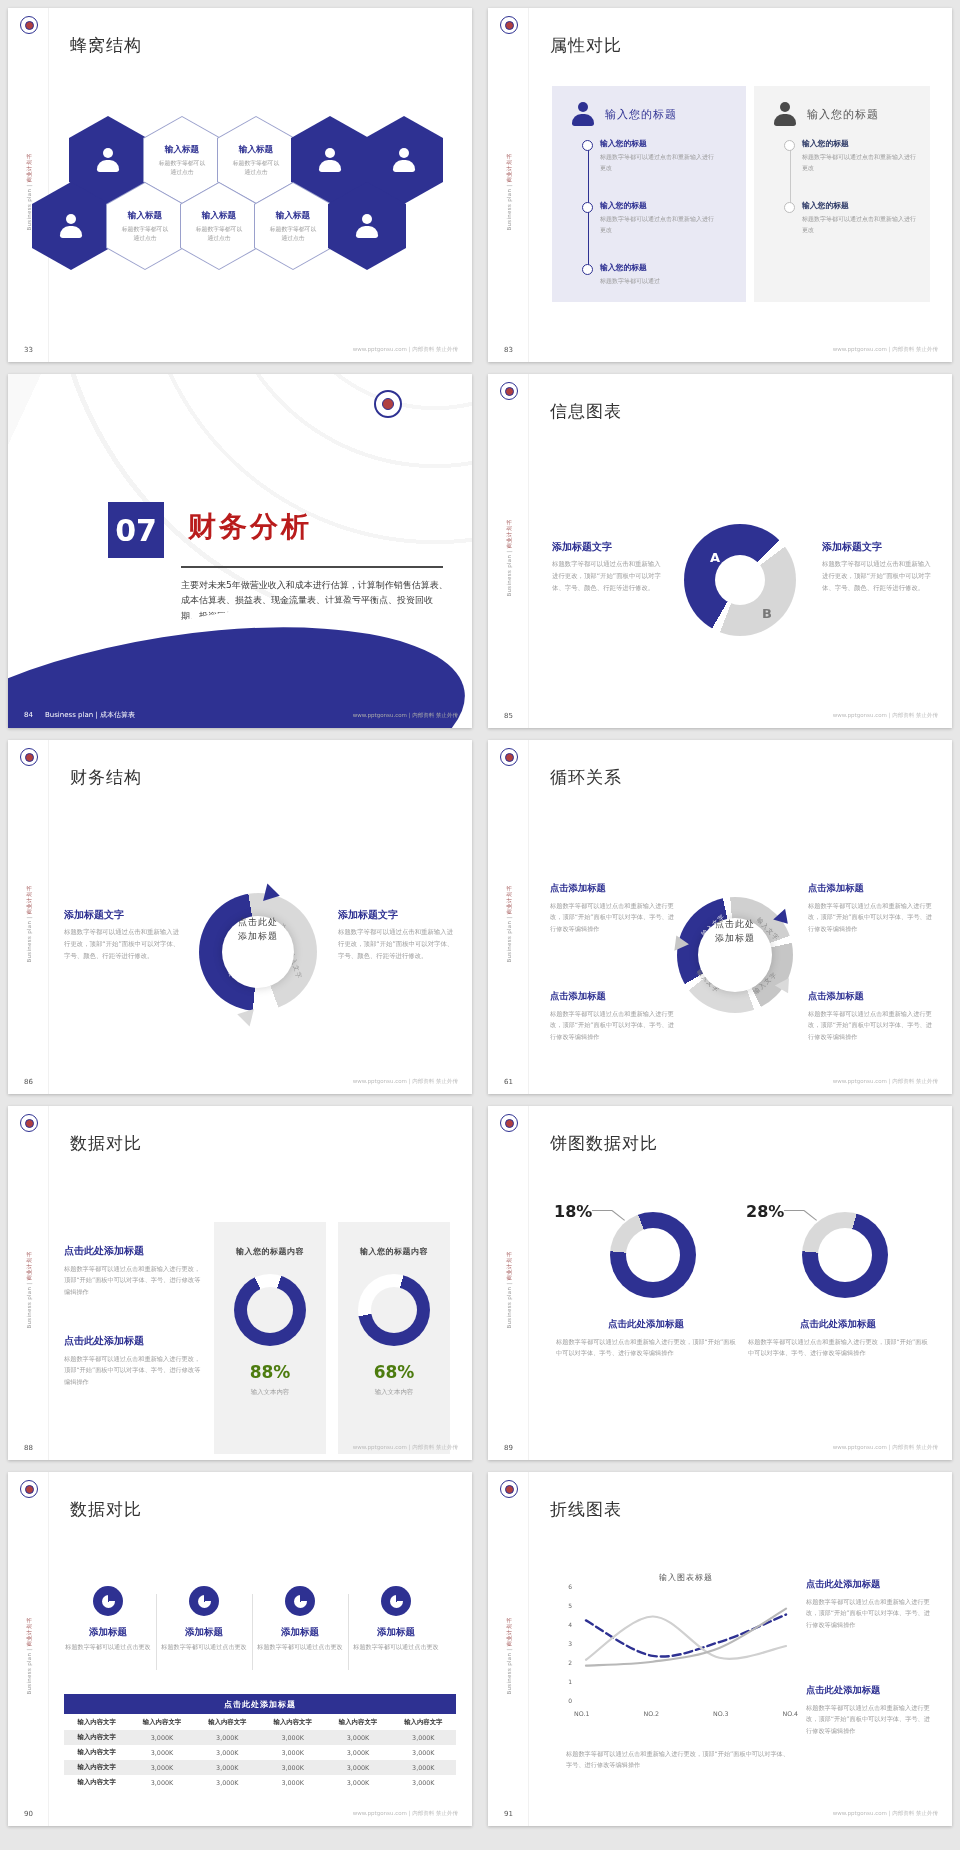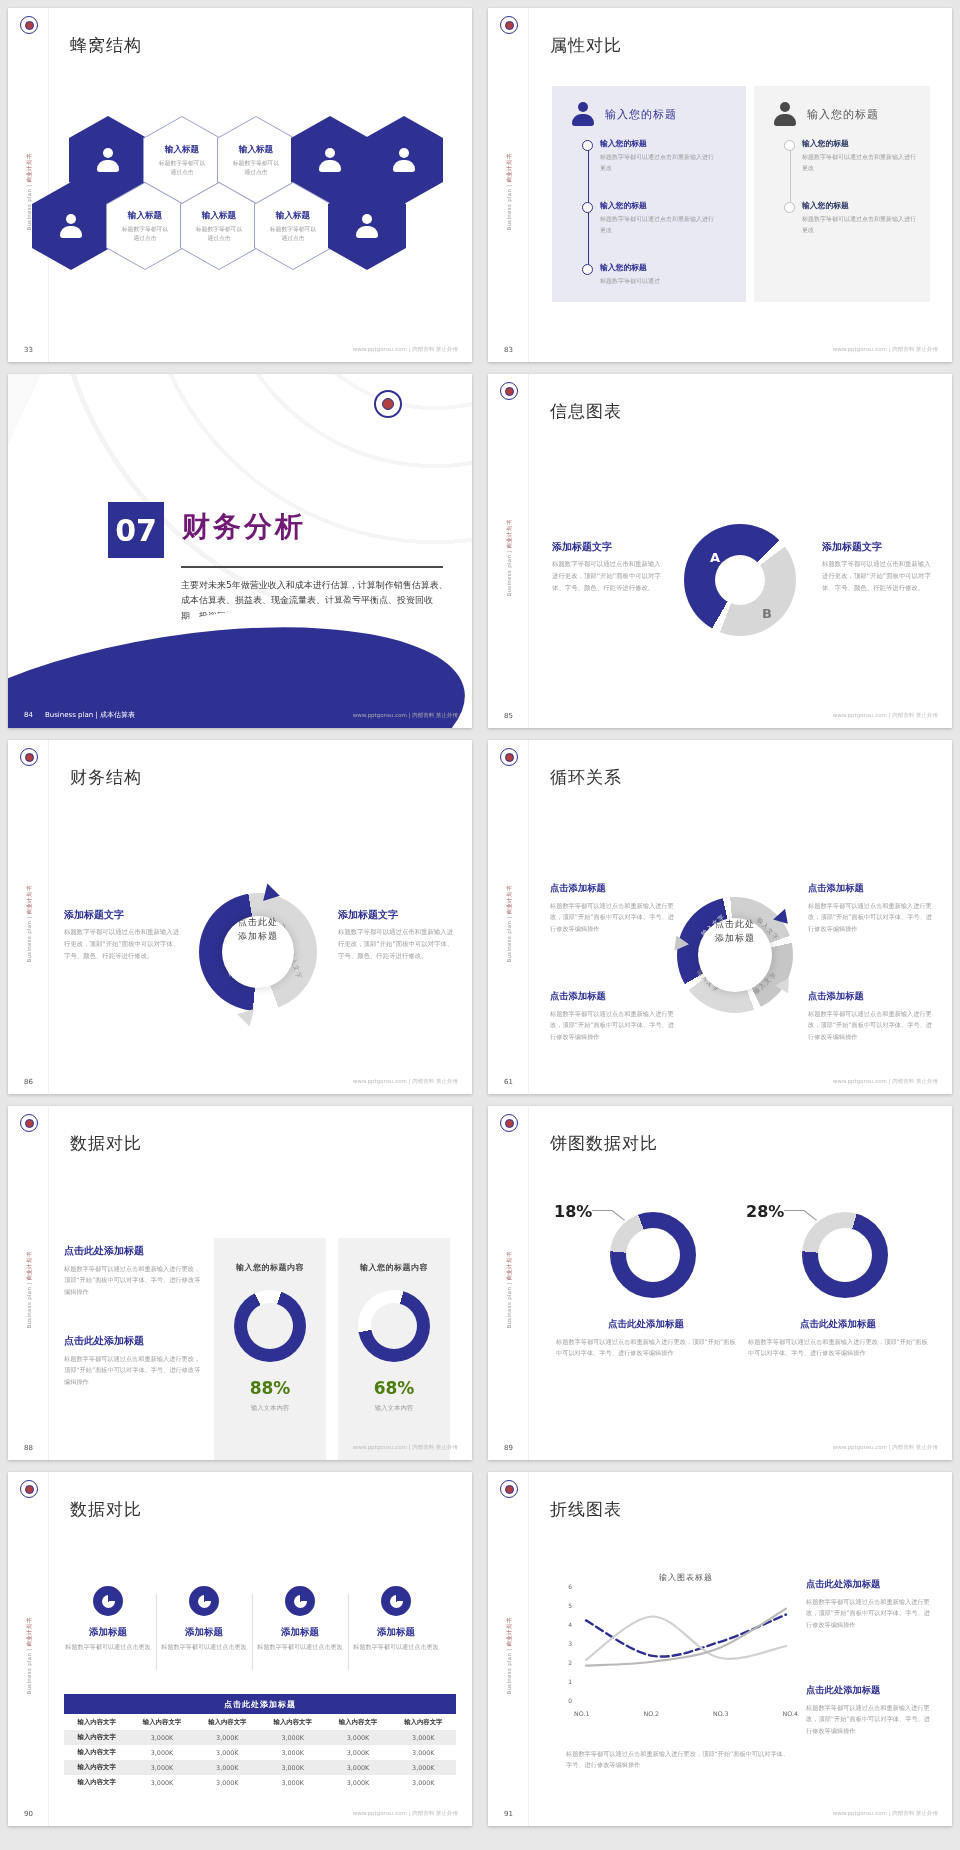--- a/index.html
+++ b/index.html
@@ -42,41 +42,41 @@
   .tl-dot{width:9px;height:9px;border-radius:50%;background:#fff;border:1.6px solid #2e3192;}
   .tl-dot.gray{border-color:#bdbdbd;}
   .tl-txt{position:absolute;left:48px;width:118px;}
   .tl-t{font-size:7.8px;font-weight:bold;color:#2e3192;}
   .tl-b{font-size:6px;color:#9c9c9c;line-height:1.8;margin-top:3px;}
   
   .cov-bg{position:absolute;inset:0;background:
     radial-gradient(circle at 92% -35%,transparent 0 110px,rgba(0,0,0,.03) 110px 114px,transparent 114px 156px,rgba(0,0,0,.035) 156px 160px,transparent 160px 214px,rgba(0,0,0,.04) 214px 218px,transparent 218px 290px,rgba(0,0,0,.04) 290px 294px,transparent 294px 380px,rgba(0,0,0,.045) 380px 385px,transparent 385px),
     linear-gradient(115deg,rgba(0,0,0,.025) 0 30px,transparent 30px 100%);}
   .cov-num{position:absolute;left:100px;top:128px;width:56px;height:56px;background:#2e3192;color:#fff;font-size:30px;font-weight:bold;display:flex;align-items:center;justify-content:center;}
-  .cov-title{position:absolute;left:174px;top:134px;font-size:28px;font-weight:bold;color:#701a75;letter-spacing:3px;}
+  .cov-title{position:absolute;left:180px;top:134px;font-size:28px;font-weight:bold;color:#b91c1c;letter-spacing:3px;}
   .cov-rule{position:absolute;left:173px;top:192px;width:262px;height:2px;background:#4a4a4a;}
   .cov-body{position:absolute;left:173px;top:204px;width:268px;font-size:9px;color:#3c3c3c;line-height:1.72;}
   .cov-band{position:absolute;left:0;right:0;bottom:0;height:26px;background:#3f3f3f;z-index:1;}
   .cov-wedge{position:absolute;left:0;right:0;bottom:0;height:100px;background:#474747;clip-path:polygon(40% 100%,100% 18%,100% 100%,0 100%);z-index:1;}
   .cov-white{position:absolute;left:-62px;bottom:-84px;width:580px;height:200px;background:#fff;border-radius:50%;transform:rotate(-9deg);z-index:2;}
   .cov-blue{position:absolute;left:-120px;bottom:-108px;width:580px;height:200px;background:#2e3192;border-radius:50%;transform:rotate(-9deg);z-index:3;}
   .cov-foot-l{position:absolute;left:16px;bottom:8px;color:#fff;font-size:7px;z-index:5;display:flex;gap:12px;align-items:baseline;}
   .cov-foot-r{position:absolute;right:14px;bottom:9px;color:#aaa;font-size:5.5px;z-index:5;}
   .cov-logo{position:absolute;top:16px;right:70px;width:24px;height:24px;border-radius:50%;border:2px solid #2e3192;background:#fff;display:flex;align-items:center;justify-content:center;z-index:4;}
   .cov-logo .logo-core{width:10px;height:10px;}
   
   .donut{position:absolute;border-radius:50%;}
   .hole{position:absolute;border-radius:50%;background:#fff;top:50%;left:50%;transform:translate(-50%,-50%);display:flex;flex-direction:column;align-items:center;justify-content:flex-start;text-align:center;}
   .hole.shadow{box-shadow:0 0 10px rgba(0,0,0,.18);}
   .hole-t{font-size:9px;color:#3d3d3d;letter-spacing:1px;line-height:1.5;}
   .ab{position:absolute;font-size:13px;font-weight:bold;}
   .arc-label{position:absolute;font-size:6.3px;letter-spacing:1px;white-space:nowrap;}
   .tri{position:absolute;width:0;height:0;}
   
-  .card{position:absolute;top:132px;width:112px;height:232px;background:#f1f1f1;}
+  .card{position:absolute;top:116px;width:112px;height:232px;background:#f1f1f1;}
   .card-h{margin-top:24px;text-align:center;font-size:8px;font-weight:bold;color:#4a4a4a;letter-spacing:.5px;}
   .card-donut{position:absolute;left:20px;top:52px;width:72px;height:72px;border-radius:50%;}
   .card-hole{position:absolute;width:46px;height:46px;border-radius:50%;background:#f1f1f1;top:50%;left:50%;transform:translate(-50%,-50%);}
   .card-pct{position:absolute;left:0;right:0;top:140px;text-align:center;font-size:17px;font-weight:bold;color:#4d7c0f;}
   .card-cap{position:absolute;left:0;right:0;top:166px;text-align:center;font-size:6.4px;color:#9c9c9c;}
   
   .big-pct{position:absolute;font-size:16px;font-weight:bold;color:#222;}
   .callout-h{position:absolute;height:1px;background:#9a9a9a;}
   .callout-d{position:absolute;height:1px;background:#9a9a9a;transform-origin:left center;}
   .g-title{position:absolute;font-size:9.5px;font-weight:bold;color:#2e3192;}

